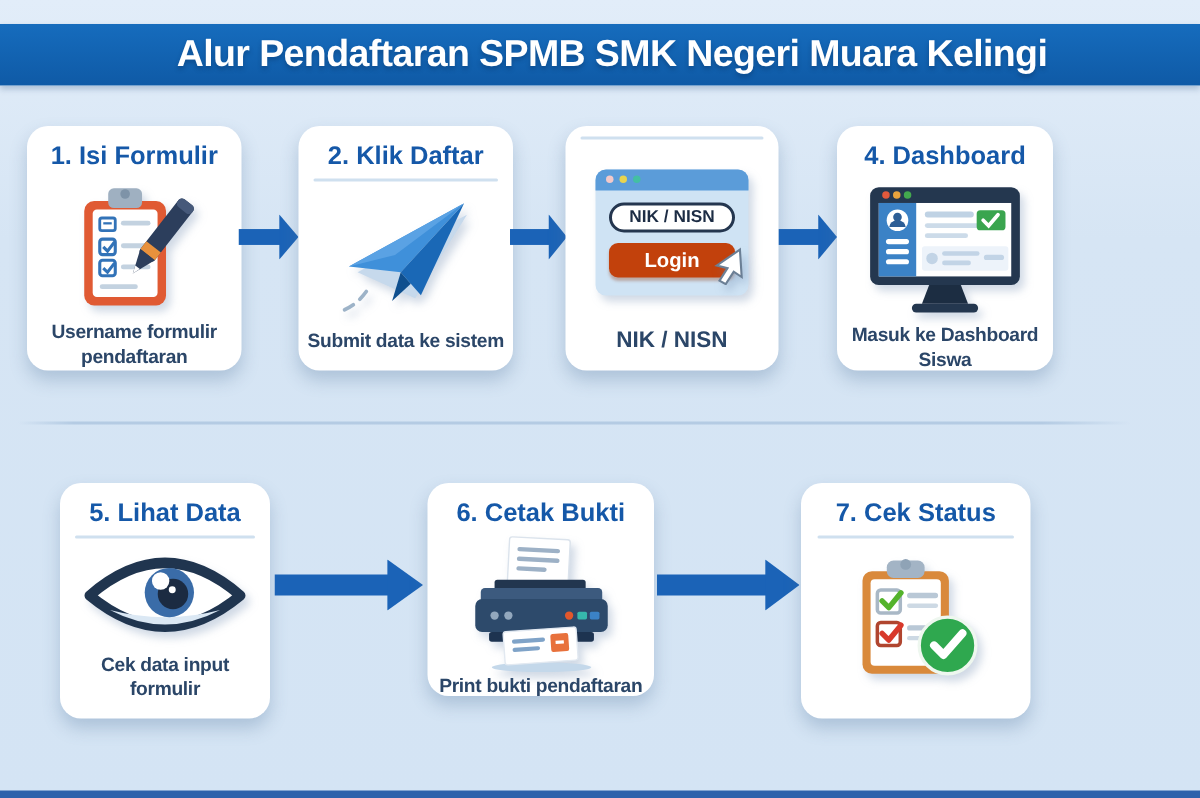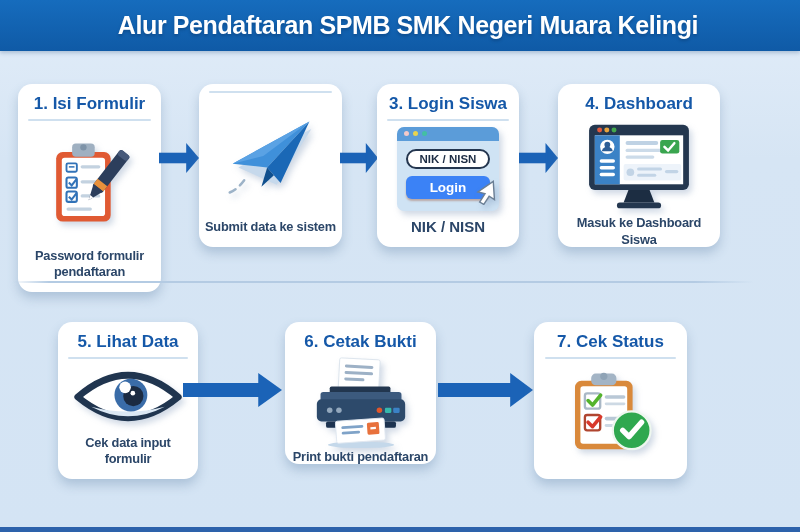--- a/index.html
+++ b/index.html
@@ -2,21 +2,21 @@
 <html><head>
 <meta charset="utf-8">
 <style>
   html,body { margin:0; padding:0; }
   .canvas {
     position:relative; width:800px; height:532px; overflow:hidden;
     background:linear-gradient(180deg,#e2edf9 0%, #d6e5f4 30%, #d4e4f4 100%);
     font-family:"Liberation Sans", sans-serif;
   }
   .header {
-    position:absolute; top:0; left:0; right:0; height:51px;
+    position:absolute; top:16px; left:0; right:0; height:41px;
     background:linear-gradient(180deg,#166cbd,#0f5aa6);
     display:flex; align-items:center; justify-content:center;
     box-shadow:0 2px 4px rgba(20,60,110,.25);
     padding-left:16px;
   }
   .header h1 {
     margin:0; color:#ffffff; font-size:25px; font-weight:bold; letter-spacing:-0.4px;
     text-shadow:0 2px 3px rgba(8,40,80,.35);
   }
   .card {
@@ -46,36 +46,36 @@
   
   .win { width:102px; height:84px; background:#cfe3f4; border-radius:7px; position:relative; }
   .win-bar { height:14px; background:#5b9cd9; border-radius:7px 7px 0 0; display:flex; gap:4px; align-items:center; padding-left:7px; }
   .win-dot { width:5px; height:5px; border-radius:50%; }
   .win-input {
     margin:8px auto 0; width:84px; height:20px; background:#fff; border:2.5px solid #24364f;
     border-radius:11px; display:flex; align-items:center; justify-content:center;
     font-weight:bold; font-size:11.5px; color:#1c2c44; box-sizing:border-box; letter-spacing:0;
   }
   .win-btn {
-    margin:7px auto 16px; width:84px; height:23px; background:#3b82f6; border-radius:6px;
+    margin:7px auto 16px; width:84px; height:23px; background:#c2410c; border-radius:6px;
     color:#fff; font-weight:bold; font-size:13.5px; display:flex; align-items:center; justify-content:center;
     box-shadow:0 2px 2px rgba(150,60,20,.35);
   }
   .win-cursor { position:absolute; right:2px; bottom:2px; }
 </style>
 </head>
 <body>
 
 <div class="canvas">
 
   <div class="header">
     <h1>Alur Pendaftaran SPMB SMK Negeri Muara Kelingi</h1>
   </div>
 
-  <div class="card" style="left:18px; top:84px; width:143px; height:208px;">
+  <div class="card" style="left:18px; top:84px; width:143px; height:163px;">
     <div class="card-title">1. Isi Formulir</div>
     <div class="card-rule"></div>
     <div class="card-icon">
       <svg width="94" height="94" viewBox="0 0 100 100">
         <rect x="14" y="16" width="58" height="74" rx="7" fill="#e05a33"></rect>
         <rect x="20" y="22" width="46" height="62" rx="3" fill="#ffffff"></rect>
         <rect x="31" y="7" width="24" height="14" rx="4" fill="#9fb0c1"></rect>
         <circle cx="43" cy="11" r="3.4" fill="#7e93a8"></circle>
         <rect x="25" y="28" width="11" height="9" rx="1.5" fill="none" stroke="#3273b8" stroke-width="2"></rect>
         <rect x="27.5" y="31" width="6" height="1.6" fill="#3273b8"></rect>
@@ -90,33 +90,34 @@
         <g transform="rotate(38 62 50)">
           <rect x="55.5" y="8" width="13" height="50" rx="3" fill="#2c3e5c"></rect>
           <rect x="55.5" y="8" width="13" height="7" rx="3" fill="#46597a"></rect>
           <rect x="55.5" y="48" width="13" height="7" fill="#e8913c"></rect>
           <polygon points="55.5,55 68.5,55 62,72" fill="#2c3e5c"></polygon>
           <polygon points="60,66.5 64,66.5 62,72" fill="#ffffff"></polygon>
         </g>
       </svg>
     </div>
     <div class="card-desc">
-      <span>Password formulir</span>
+      <span>Username formulir</span>
       <span>pendaftaran</span>
     </div>
   </div>
 
   <div class="arrow" style="left:159px; top:143px; width:40px; height:30px;">
     <svg viewBox="0 0 100 34" preserveAspectRatio="none">
         <rect x="0" y="11" width="70" height="12" fill="#1b63b7"></rect>
         <polygon points="68,0 100,17 68,34" fill="#1b63b7"></polygon>
       </svg>
   </div>
 
   <div class="card" style="left:199px; top:84px; width:143px; height:163px;">
+    <div class="card-title">2. Klik Daftar</div>
     <div class="card-rule"></div>
     <div class="card-icon">
       <svg width="110" height="96" viewBox="0 0 100 100">
         <path d="M7,88 Q17,84 25,71" stroke="#9db3c8" stroke-width="2.6" stroke-dasharray="7 6" fill="none" stroke-linecap="round"></path>
         <polygon points="16,62 92,22 56,80" fill="#c6d9ec"></polygon>
         <polygon points="10,58 90,14 46,62" fill="#3f90da"></polygon>
         <polygon points="90,14 46,62 60,78" fill="#1a68b6"></polygon>
         <polygon points="46,62 40,82 53,70" fill="#0f4f8e"></polygon>
         <polygon points="10,58 90,14 42,50" fill="#5aa2e4"></polygon>
       </svg>
@@ -127,21 +128,20 @@
   </div>
 
   <div class="arrow" style="left:340px; top:143px; width:38px; height:30px;">
     <svg viewBox="0 0 100 34" preserveAspectRatio="none">
         <rect x="0" y="11" width="70" height="12" fill="#1b63b7"></rect>
         <polygon points="68,0 100,17 68,34" fill="#1b63b7"></polygon>
       </svg>
   </div>
 
   <div class="card" style="left:377px; top:84px; width:142px; height:163px;">
-    <div class="card-title">3. Login Siswa</div>
     <div class="card-rule"></div>
     <div class="card-icon">
       <div class="win">
         <div class="win-bar">
           <div class="win-dot" style="background:#f3c9c9"></div>
           <div class="win-dot" style="background:#e8d44f"></div>
           <div class="win-dot" style="background:#43bfa3"></div>
         </div>
         <div class="win-input">NIK / NISN</div>
         <div class="win-btn">Login</div>
@@ -157,21 +157,21 @@
     </div>
   </div>
 
   <div class="arrow" style="left:519px; top:143px; width:39px; height:30px;">
     <svg viewBox="0 0 100 34" preserveAspectRatio="none">
         <rect x="0" y="11" width="70" height="12" fill="#1b63b7"></rect>
         <polygon points="68,0 100,17 68,34" fill="#1b63b7"></polygon>
       </svg>
   </div>
 
-  <div class="card" style="left:558px; top:84px; width:162px; height:163px;">
+  <div class="card" style="left:558px; top:84px; width:144px; height:163px;">
     <div class="card-title">4. Dashboard</div>
     <div class="card-rule"></div>
     <div class="card-icon">
       <svg width="120" height="96" viewBox="0 0 120 100">
         <rect x="8" y="6" width="104" height="68" rx="6" fill="#24374f"></rect>
         <circle cx="19" cy="11.5" r="2.6" fill="#e2593c"></circle>
         <circle cx="26.5" cy="11.5" r="2.6" fill="#e8a33d"></circle>
         <circle cx="34" cy="11.5" r="2.6" fill="#43a84e"></circle>
         <rect x="14" y="17" width="92" height="51" fill="#ffffff"></rect>
         <rect x="14" y="17" width="26" height="51" fill="#3b82c6"></rect>
@@ -196,21 +196,21 @@
       </svg>
     </div>
     <div class="card-desc">
       <span>Masuk ke Dashboard</span>
       <span>Siswa</span>
     </div>
   </div>
 
   <div class="divider"></div>
 
-  <div class="card" style="left:40px; top:322px; width:140px; height:157px;margin-left:18px;">
+  <div class="card" style="left:40px; top:322px; width:140px; height:157px;">
     <div class="card-title">5. Lihat Data</div>
     <div class="card-rule"></div>
     <div class="card-icon">
       <svg width="116" height="74" viewBox="0 0 120 76">
         <path d="M12,42 Q60,84 110,42 Q60,66 12,42 Z" fill="#c9dcee"></path>
         <path d="M8,38 Q60,-7 112,38 Q60,81 8,38 Z" fill="#ffffff" stroke="#20354f" stroke-width="7" stroke-linejoin="round"></path>
         <path d="M22,48 Q60,68 98,48 Q60,58 22,48 Z" fill="#dbe8f4"></path>
         <circle cx="63" cy="36" r="17" fill="#3a6ca8"></circle>
         <circle cx="65.5" cy="37" r="10.5" fill="#1b2b42"></circle>
         <circle cx="57" cy="28" r="6" fill="#ffffff"></circle>

